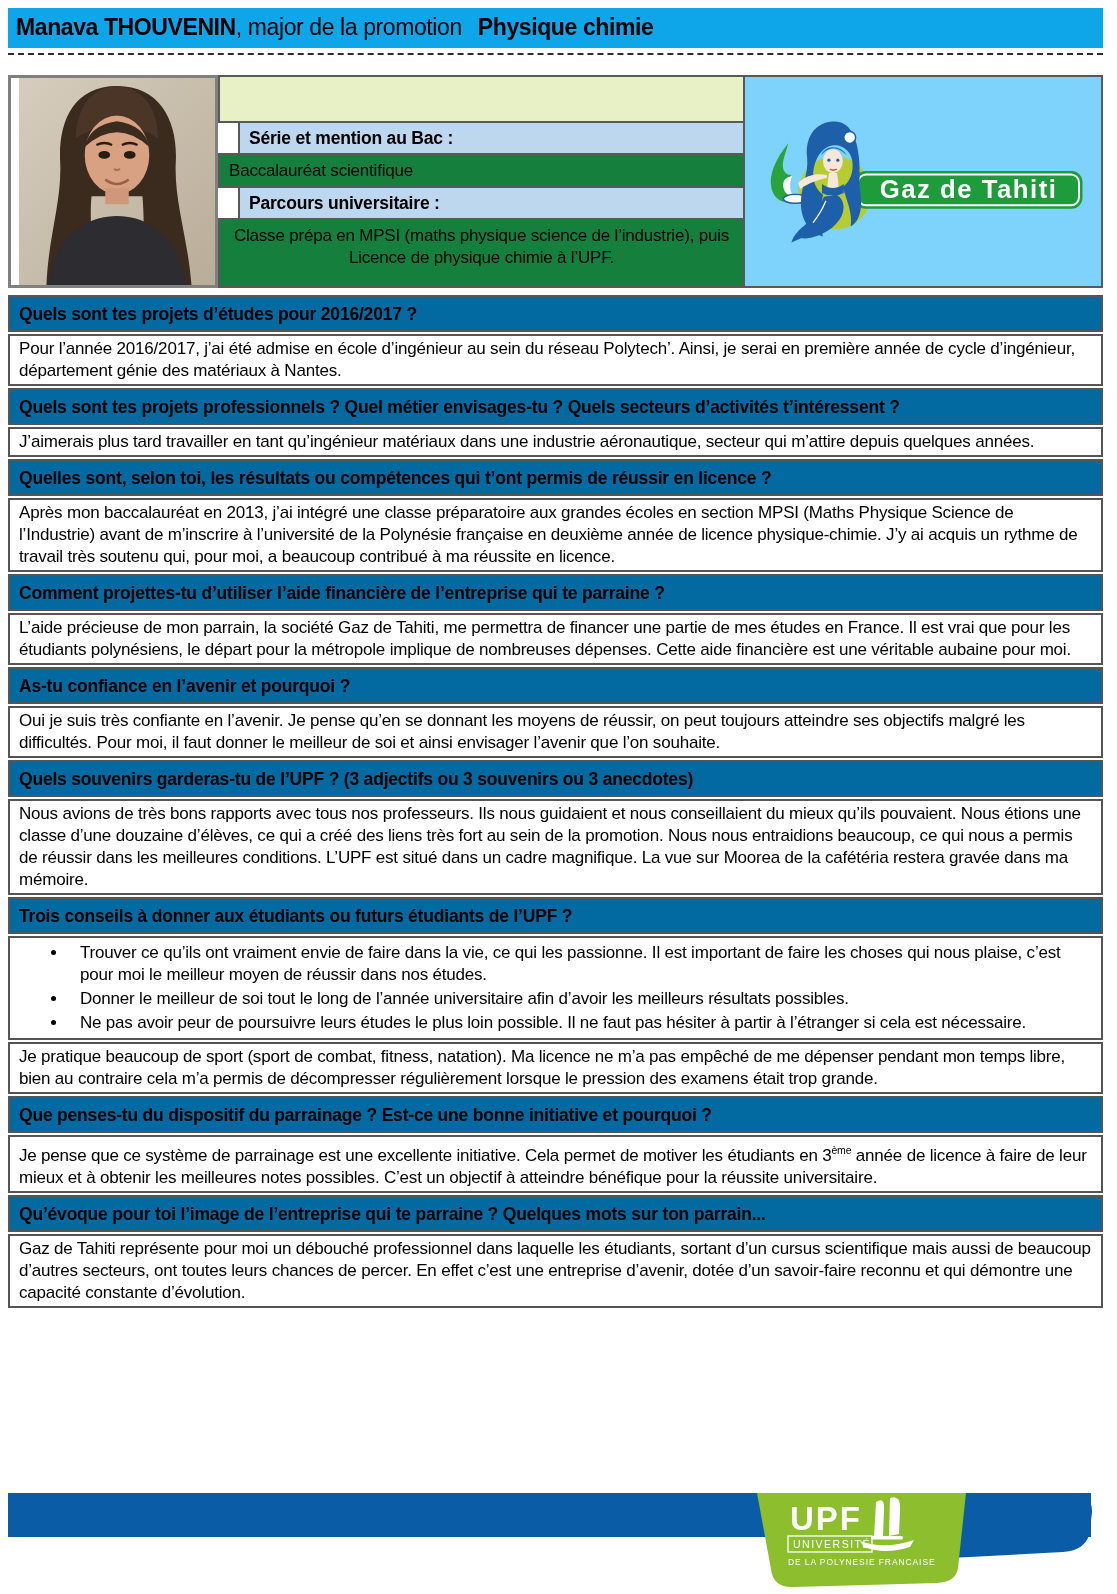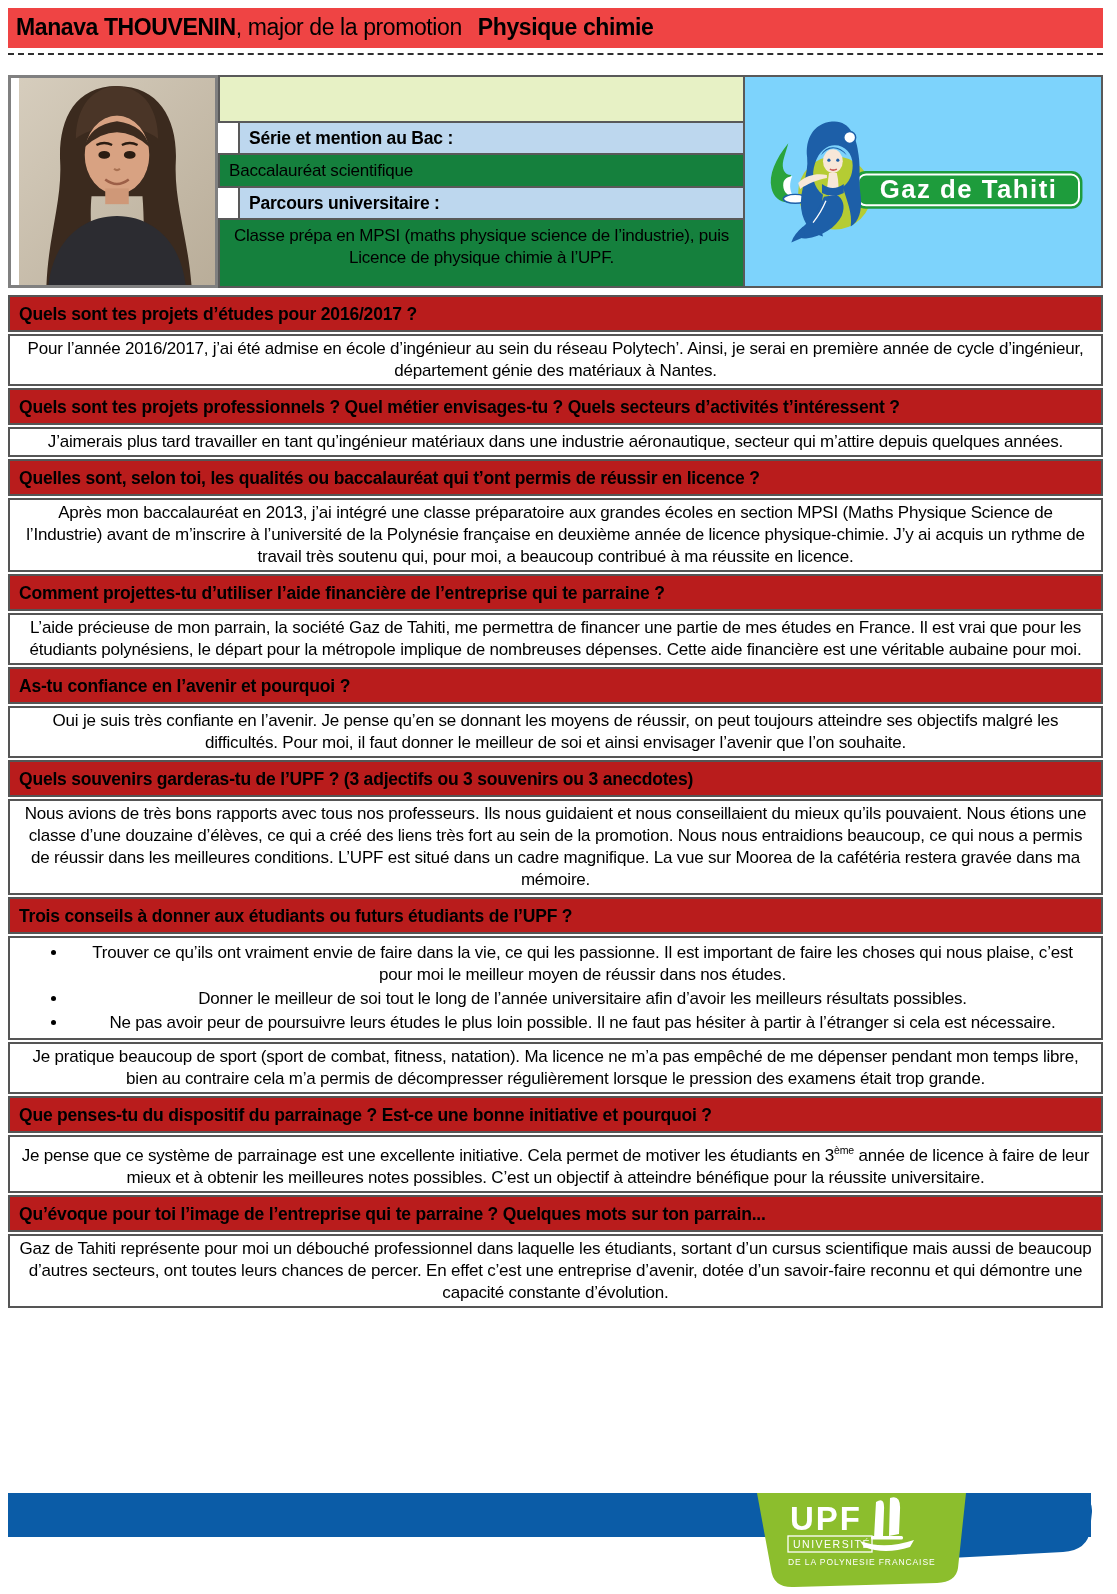--- a/index.html
+++ b/index.html
@@ -6,21 +6,21 @@
   html,body { margin:0; padding:0; }
   body {
     width:1117px; height:1594px; position:relative; overflow:hidden;
     background:#ffffff; color:#000;
     font-family:"Liberation Sans", sans-serif;
   }
   .content { position:absolute; left:8px; top:8px; width:1095px; }
 
   
   .title-bar {
-    background:#ef4444; padding:5px 8px 7px 8px;
+    background:#0ea5e9; padding:5px 8px 7px 8px;
     font-size:23px; letter-spacing:-0.4px; line-height:28px;
   }
   .title-name, .title-program { font-weight:bold; }
   .title-program { margin-left:10px; }
   .title-sep {
     border-top:2px dashed #2e2e2e; margin-top:5px; height:0;
   }
 
   
   .info-table { display:flex; margin-top:20px; height:213px; align-items:stretch; }
@@ -38,27 +38,27 @@
   .cell-grow { flex:1;text-align:center; }
   .logo-cell {
     flex:1; border:2px solid #595959; margin-left:-2px; background:#7dd3fc;
     display:flex; align-items:center; justify-content:center;
   }
   .logo-cell svg { display:block; }
 
   
   .qa { margin-top:7px; }
   .q-row {
-    background:#b91c1c; border:2px solid #555555; margin-bottom:2px;
+    background:#0369a1; border:2px solid #555555; margin-bottom:2px;
     padding:4px 9px 3px 9px; font-weight:bold; font-size:17.5px;
     letter-spacing:-0.2px; line-height:26px;
   }
   .a-row {
     background:#fff; border:2px solid #555555; margin-bottom:2px;
-    padding:2px 9px; font-size:17px; letter-spacing:-0.2px; line-height:22px;text-align:center;
+    padding:2px 9px; font-size:17px; letter-spacing:-0.2px; line-height:22px;
   }
   .a-row ul { margin:2px 0; padding-left:42px; }
   .a-row li { padding-left:12px; margin:2px 7px; }
   .a-row sup { font-size:0.62em; }
 
   
   .footer { position:absolute; left:0; top:1486px; width:1000px; height:108px; }
   .footer svg { display:block; }
   .svg-text { font-family:"Liberation Sans", sans-serif; }
 </style>
@@ -148,21 +148,21 @@
   </div>
 
   <div class="qa">
 
     <div class="q-row">Quels sont tes projets d’études pour 2016/2017 ?</div>
     <div class="a-row">Pour l’année 2016/2017, j’ai été admise en école d’ingénieur au sein du réseau Polytech’. Ainsi, je serai en première année de cycle d’ingénieur, département génie des matériaux à Nantes.</div>
 
     <div class="q-row">Quels sont tes projets professionnels ? Quel métier envisages-tu ? Quels secteurs d’activités t’intéressent ?</div>
     <div class="a-row">J’aimerais plus tard travailler en tant qu’ingénieur matériaux dans une industrie aéronautique, secteur qui m’attire depuis quelques années.</div>
 
-    <div class="q-row">Quelles sont, selon toi, les qualités ou baccalauréat qui t’ont permis de réussir en licence ?</div>
+    <div class="q-row">Quelles sont, selon toi, les résultats ou compétences qui t’ont permis de réussir en licence ?</div>
     <div class="a-row">Après mon baccalauréat en 2013, j’ai intégré une classe préparatoire aux grandes écoles en section MPSI (Maths Physique Science de l’Industrie) avant de m’inscrire à l’université de la Polynésie française en deuxième année de licence physique-chimie. J’y ai acquis un rythme de travail très soutenu qui, pour moi, a beaucoup contribué à ma réussite en licence.</div>
 
     <div class="q-row">Comment projettes-tu d’utiliser l’aide financière de l’entreprise qui te parraine ?</div>
     <div class="a-row">L’aide précieuse de mon parrain, la société Gaz de Tahiti, me permettra de financer une partie de mes études en France. Il est vrai que pour les étudiants polynésiens, le départ pour la métropole implique de nombreuses dépenses. Cette aide financière est une véritable aubaine pour moi.</div>
 
     <div class="q-row">As-tu confiance en l’avenir et pourquoi ?</div>
     <div class="a-row">Oui je suis très confiante en l’avenir. Je pense qu’en se donnant les moyens de réussir, on peut toujours atteindre ses objectifs malgré les difficultés. Pour moi, il faut donner le meilleur de soi et ainsi envisager l’avenir que l’on souhaite.</div>
 
     <div class="q-row">Quels souvenirs garderas-tu de l’UPF ? (3 adjectifs ou 3 souvenirs ou 3 anecdotes)</div>
     <div class="a-row">Nous avions de très bons rapports avec tous nos professeurs. Ils nous guidaient et nous conseillaient du mieux qu’ils pouvaient. Nous étions une classe d’une douzaine d’élèves, ce qui a créé des liens très fort au sein de la promotion. Nous nous entraidions beaucoup, ce qui nous a permis de réussir dans les meilleures conditions. L’UPF est situé dans un cadre magnifique. La vue sur Moorea de la cafétéria restera gravée dans ma mémoire.</div>

